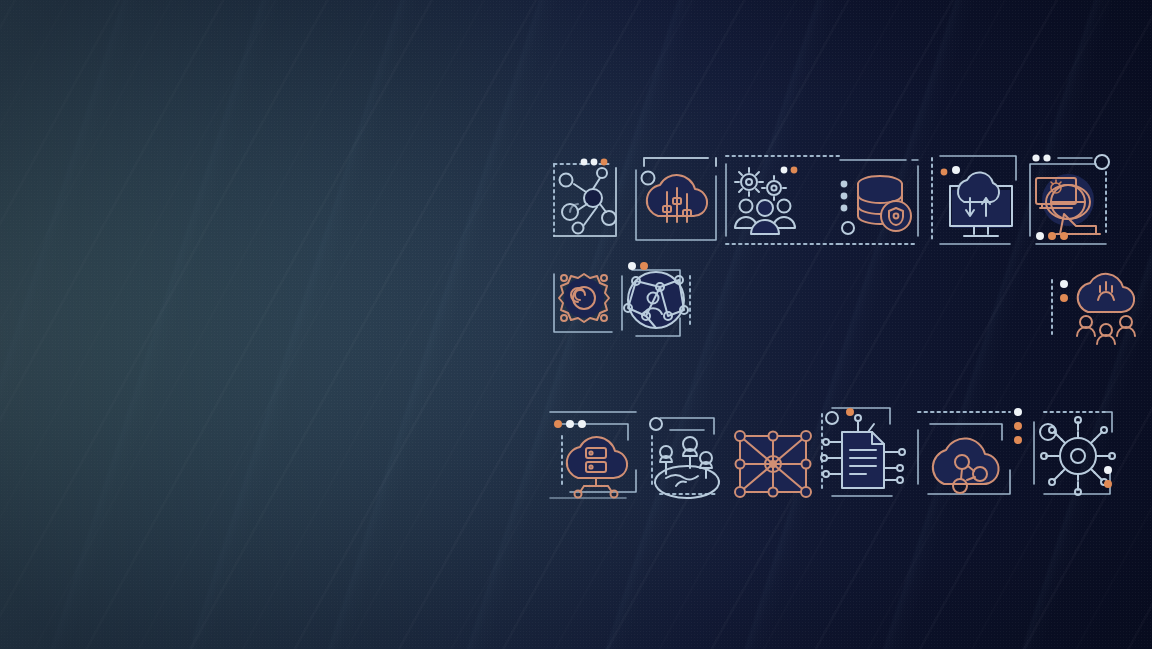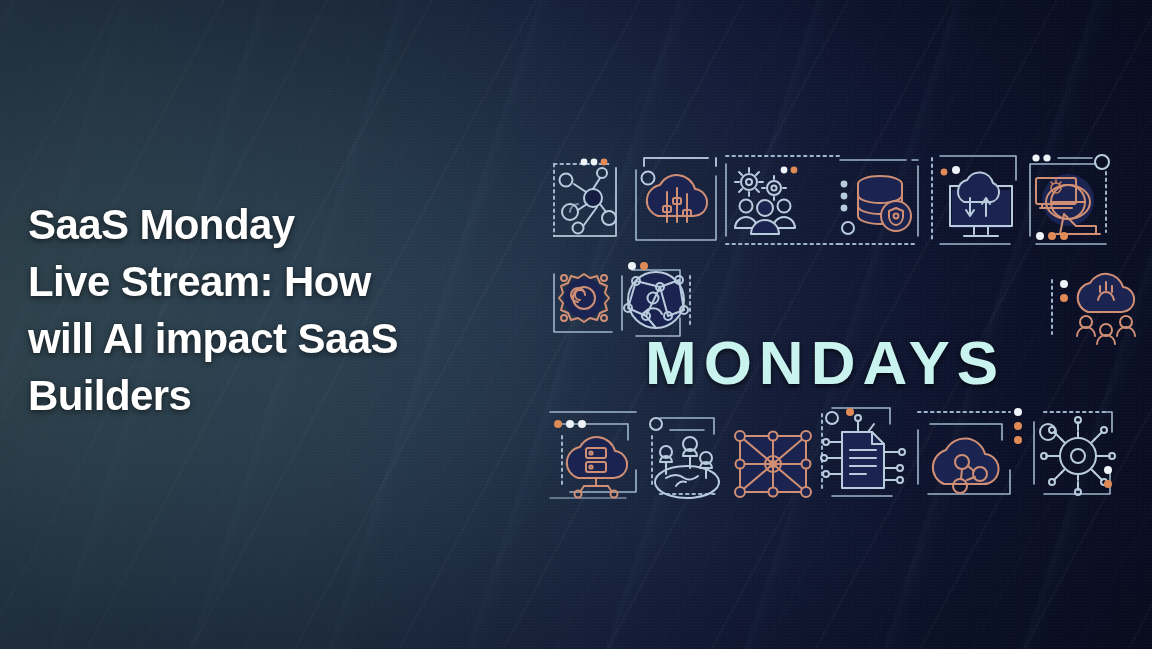--- a/index.html
+++ b/index.html
@@ -80,24 +80,20 @@
 
 <div class="stage">
 
   <div class="bg-base"></div>
   <div class="bg-tint"></div>
   <div class="bg-streaks"></div>
   <div class="bg-streaks2"></div>
   <div class="bg-dots"></div>
   <div class="bg-vig"></div>
 
-  <div class="headline">SaaS Monday
-Live Stream: How
-will AI impact SaaS
-Builders</div>
 
   <div class="collage">
     <svg viewBox="0 0 580 360" xmlns="http://www.w3.org/2000/svg">
       <defs>
         <style>
           .l{fill:none;stroke:#b9ccdd;stroke-width:2;stroke-linecap:round;stroke-linejoin:round;}
           .lt{fill:none;stroke:#9fb6cb;stroke-width:1.6;stroke-linecap:round;stroke-linejoin:round;}
           .a{fill:none;stroke:#d08f74;stroke-width:2;stroke-linecap:round;stroke-linejoin:round;}
           .at{fill:none;stroke:#c9815f;stroke-width:1.6;stroke-linecap:round;stroke-linejoin:round;}
           .f{fill:#1b2450;}
@@ -405,15 +401,14 @@
         <circle class="l" cx="512" cy="290" r="3"></circle>
           <circle class="l" cx="564" cy="342" r="3"></circle>
         <circle class="l" cx="564" cy="290" r="3"></circle>
           <circle class="l" cx="512" cy="342" r="3"></circle>
         <circle class="dw" cx="568" cy="330" r="4"></circle>
         <circle class="do" cx="568" cy="344" r="4"></circle>
       </g>
     </svg>
   </div>
 
-  <div class="word word-mondays">MONDAYS</div>
 
 </div>
 
 </body></html>

